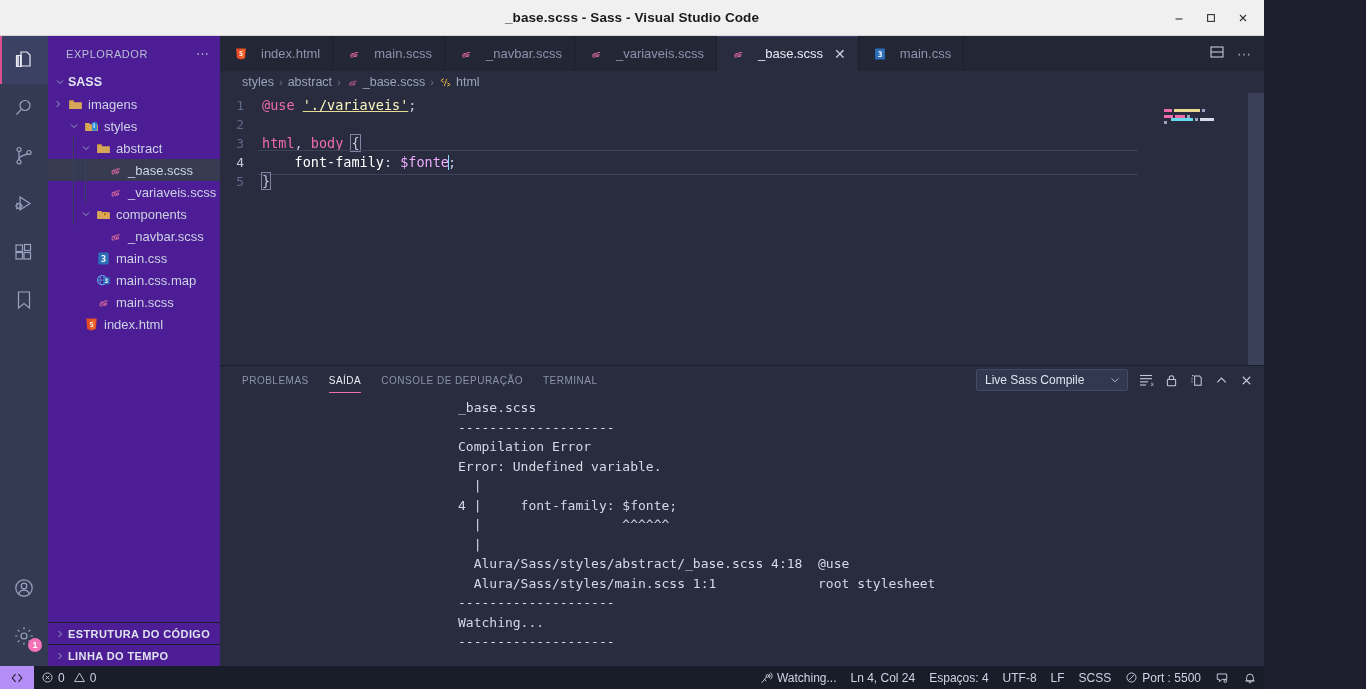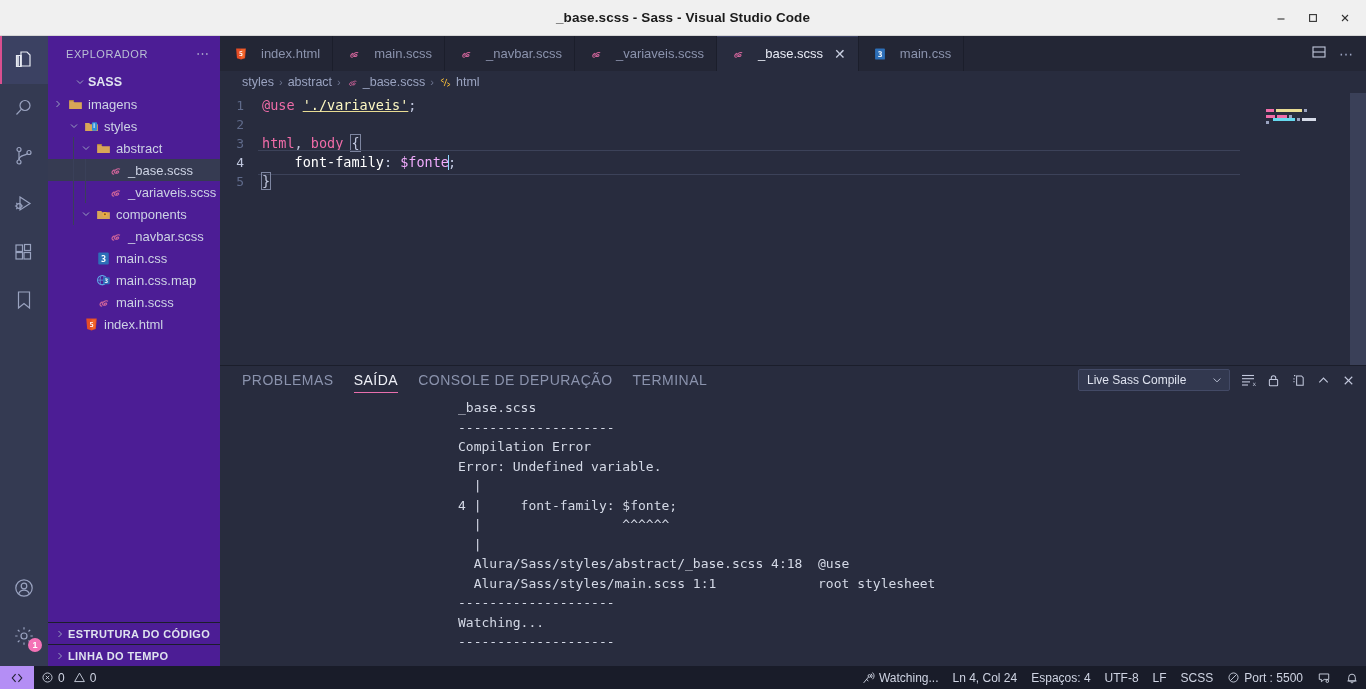--- a/index.html
+++ b/index.html
@@ -2,21 +2,21 @@
 <html><head>
 <meta charset="utf-8">
 <style>
   * { box-sizing: border-box; margin: 0; padding: 0; }
   html, body {
     width: 1366px; height: 689px;
     overflow: hidden;
     font-family: "Liberation Sans", sans-serif;
     background: #1e1e2e;
   }
-  .app { position: relative; width: 1366px; height: 689px; display: flex; flex-direction: column; }
+  .app { position: relative; width: 1264px; height: 689px; display: flex; flex-direction: column; }
 
   
   .titlebar {
     height: 36px; min-height: 36px;
     background: #f0f0f0;
     display: flex; align-items: center; justify-content: center;
     position: relative;
     border-bottom: 1px solid #d6d6d6;
   }
   .titlebar-title {
@@ -170,21 +170,21 @@
   .mm-blk { height: 3px; }
   .mm-slider { position:absolute; right:0; top:0; width:16px; bottom:0; background:#3a4058; }
 
   
   .panel { height: 301px; min-height: 301px; background: #282c3e; display: flex; flex-direction: column; border-top: 1px solid #1b1e2b;}
   .panel-tabs {
     height: 28px; min-height: 28px; display: flex; align-items: center;
     padding-left: 12px; position: relative;
   }
   .ptab {
-    font-size: 14px; letter-spacing: .5px; color: #8b93ad;
+    font-size: 10px; letter-spacing: .5px; color: #8b93ad;
     padding: 0 10px; height: 28px; display: flex; align-items: center; position: relative;
   }
   .ptab.active { color: #eef0f7; }
   .ptab.active::after {
     content:""; position:absolute; left:10px; right:10px; bottom:1px; height:1px; background:#e96fad;
   }
   .panel-right { margin-left: auto; display: flex; align-items: center; gap: 10px; padding-right: 10px; }
   .select-box {
     background: #32384f; border: 1px solid #434a66; border-radius: 2px;
     height: 22px; width: 152px; display: flex; align-items: center; justify-content: space-between;
@@ -304,21 +304,21 @@
       </div>
     </div>
 
     <div class="sidebar">
       <div class="sidebar-header">
         <span>EXPLORADOR</span>
         <span class="sidebar-dots">⋯</span>
       </div>
       <div class="tree">
 
-        <div class="tree-row" style="padding-left:24px;text-align:right;">
+        <div class="tree-row" style="padding-left:4px;text-align:right;">
           <span class="tw">
             <svg width="12" height="12" viewBox="0 0 16 16" fill="none" stroke="currentColor" stroke-width="1.3">
                 <path d="M4 6l4 4 4-4"></path>
               </svg>
           </span>
           <span class="tlabel bold">SASS</span>
         </div>
 
         <div class="tree-row" style="padding-left:2px;">
           <span class="tw">

